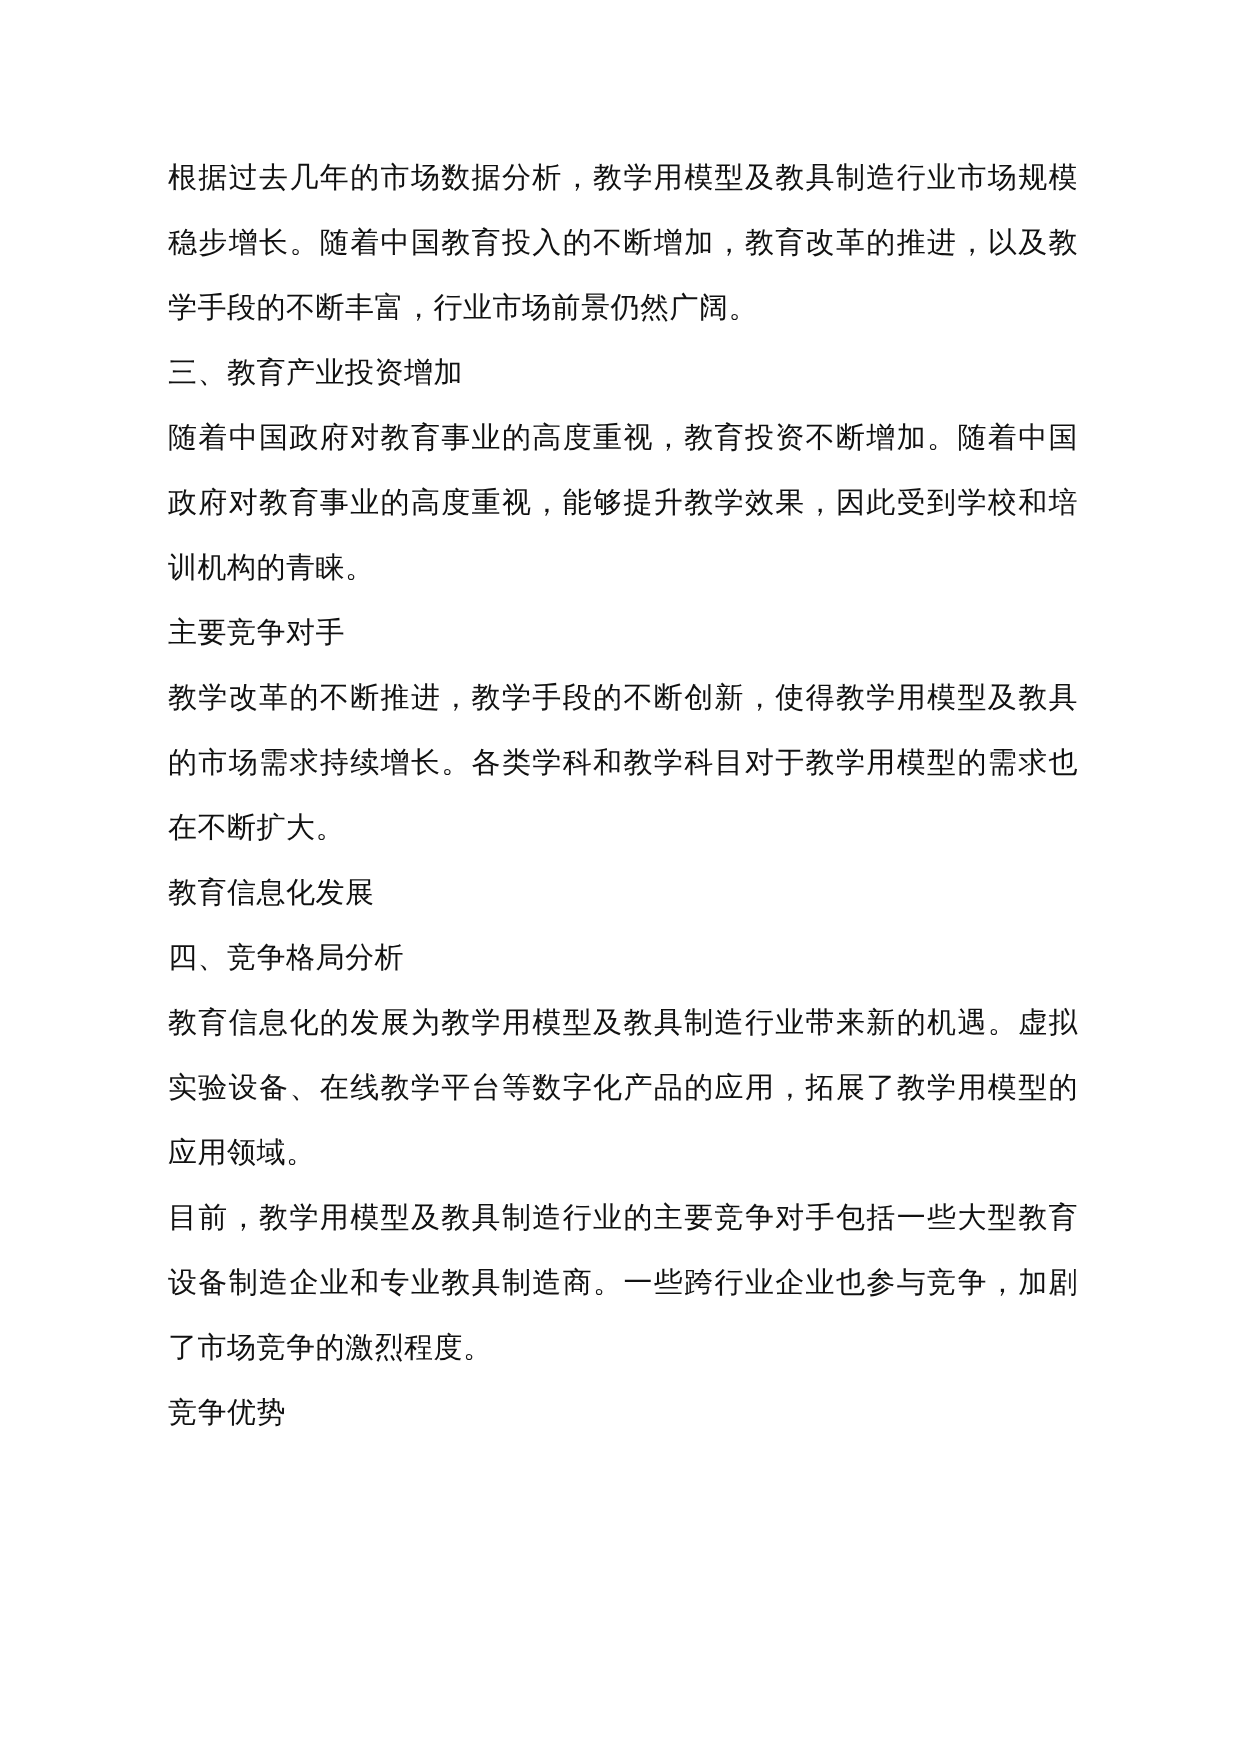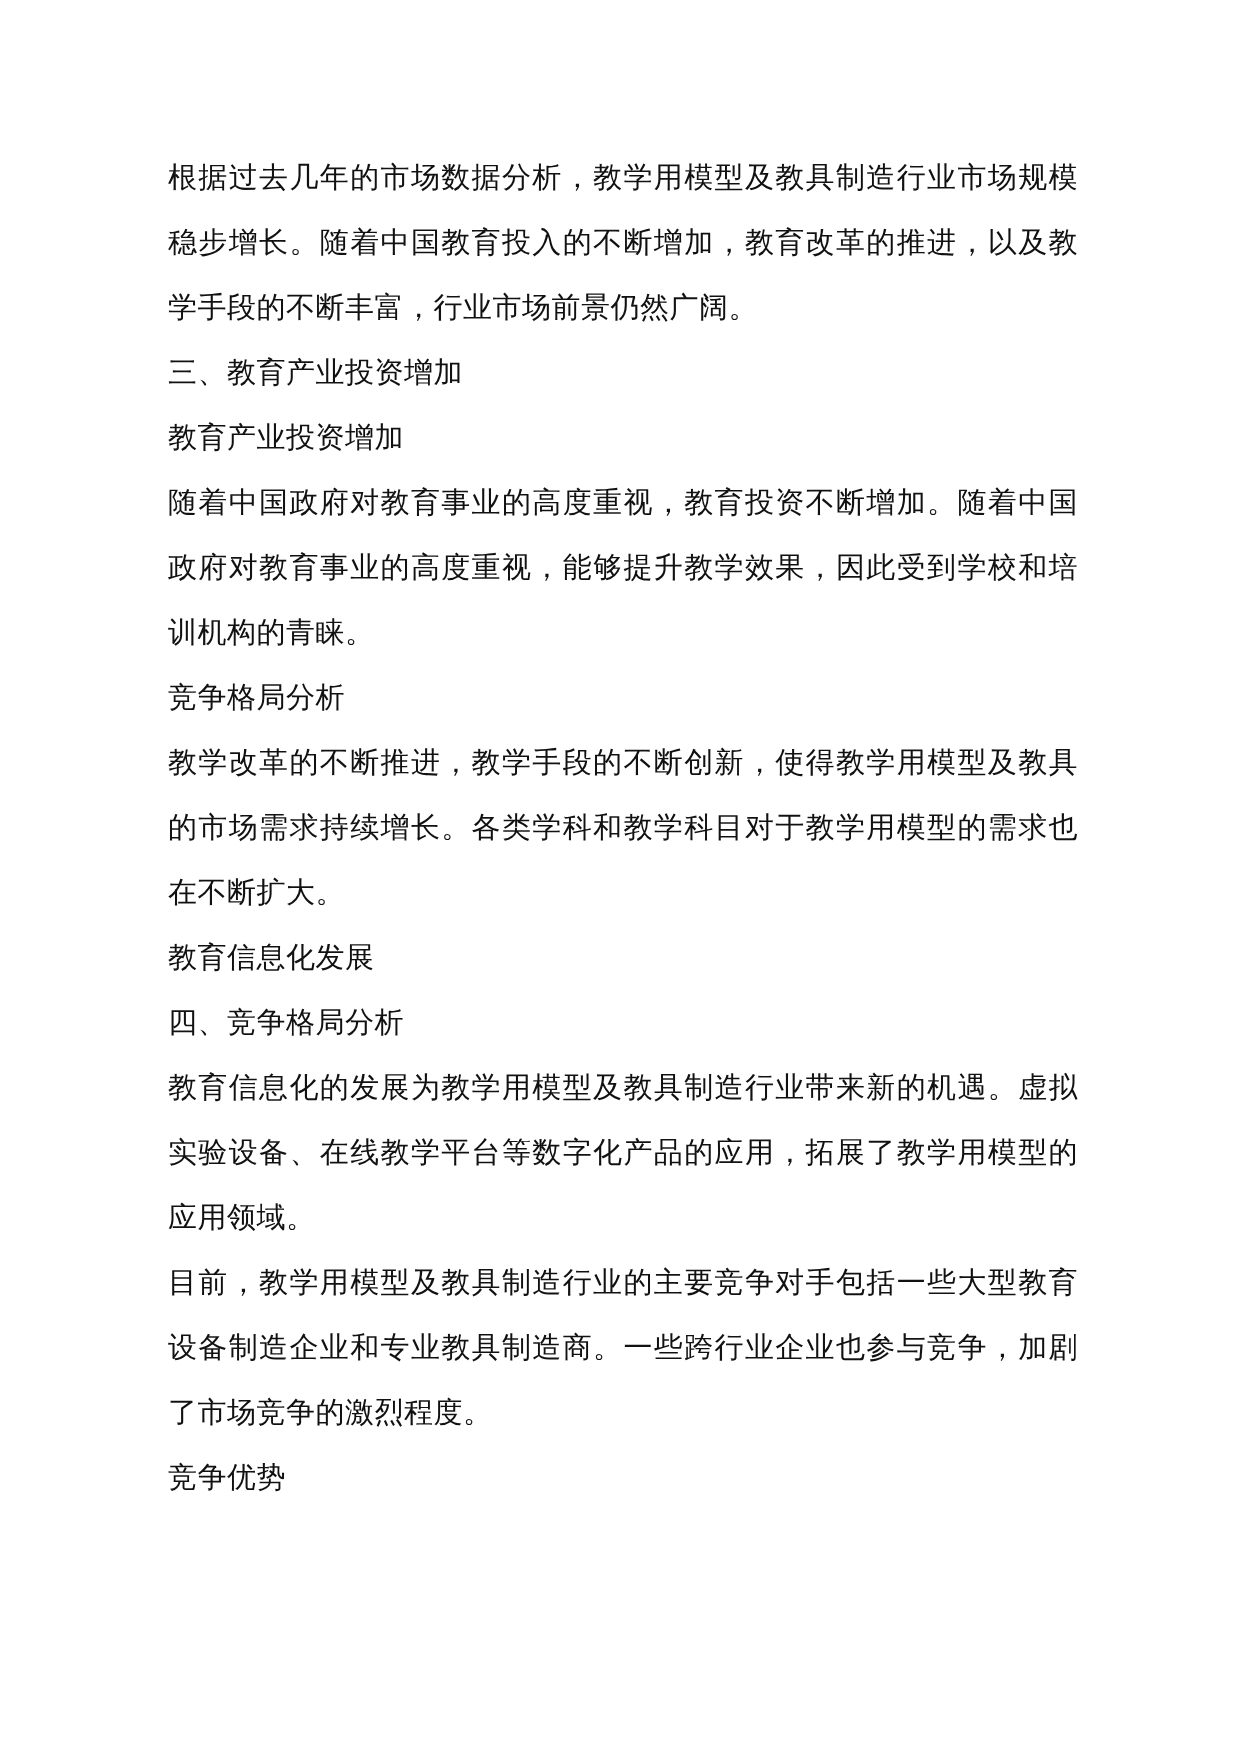--- a/index.html
+++ b/index.html
@@ -48,23 +48,22 @@
     color: #15803d;
   }
 </style>
 </head>
 <body>
 
 <div class="page">
   <div class="content">
     <p class="para body">根据过去几年的市场数据分析，教学用模型及教具制造行业市场规模稳步增长。随着中国教育投入的不断增加，教育改革的推进，以及教学手段的不断丰富，行业市场前景仍然广阔。</p>
     <p class="para heading">三、教育产业投资增加</p>
-    <p class="para subheading">教育产业投资增加</p>
     <p class="para body">随着中国政府对教育事业的高度重视，教育投资不断增加。随着中国政府对教育事业的高度重视，能够提升教学效果，因此受到学校和培训机构的青睐。</p>
-    <p class="para subheading">竞争格局分析</p>
+    <p class="para subheading">主要竞争对手</p>
     <p class="para body">教学改革的不断推进，教学手段的不断创新，使得教学用模型及教具的市场需求持续增长。各类学科和教学科目对于教学用模型的需求也在不断扩大。</p>
     <p class="para subheading">教育信息化发展</p>
     <p class="para heading">四、竞争格局分析</p>
     <p class="para body">教育信息化的发展为教学用模型及教具制造行业带来新的机遇。虚拟实验设备、在线教学平台等数字化产品的应用，拓展了教学用模型的应用领域。</p>
     <p class="para body">目前，教学用模型及教具制造行业的主要竞争对手包括一些大型教育设备制造企业和专业教具制造商。一些跨行业企业也参与竞争，加剧了市场竞争的激烈程度。</p>
     <p class="para subheading">竞争优势</p>
   </div>
   <div class="footer">
     <span class="page-number">3 / 29</span>
   </div>

